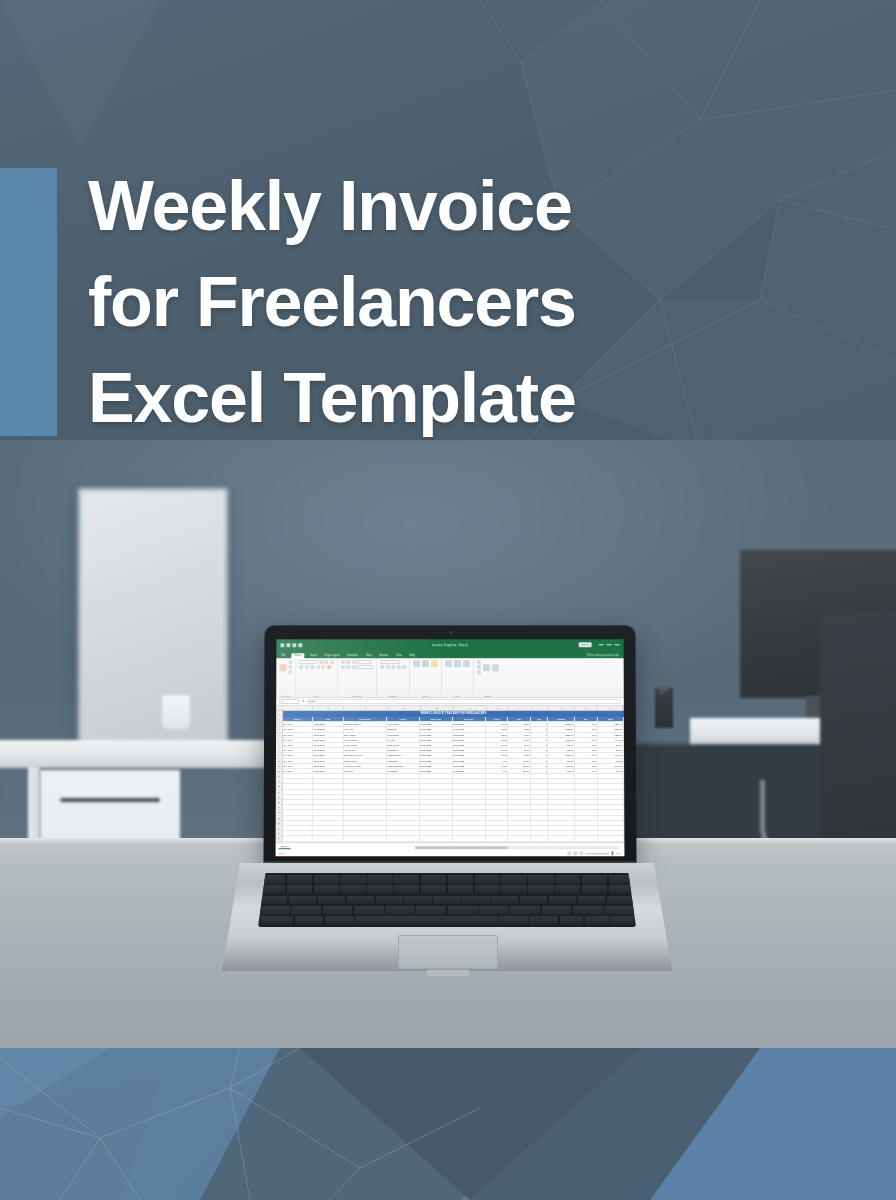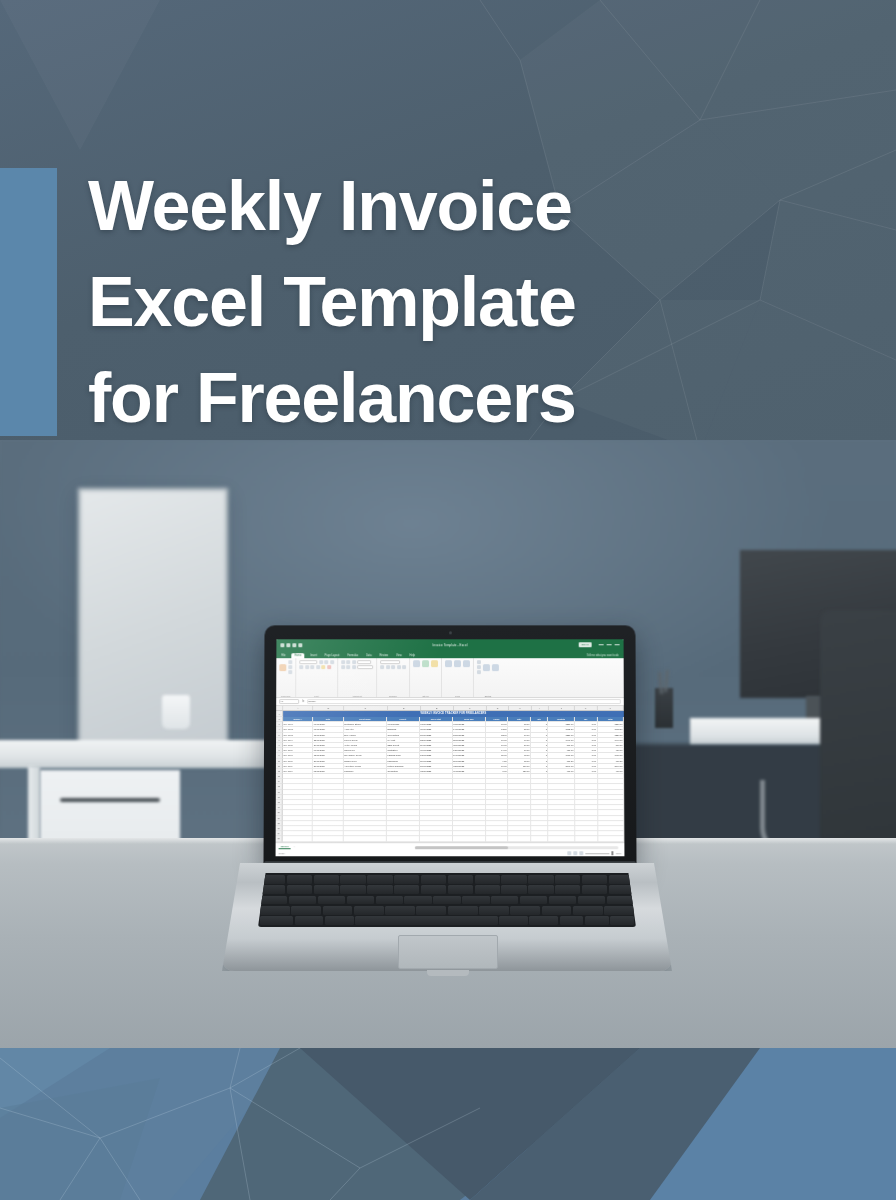--- a/index.html
+++ b/index.html
@@ -305,22 +305,22 @@
           <path d="M896,150 L780,200"></path>
           <path d="M660,300 L560,400 L520,452"></path>
         </g>
       </svg>
     </div>
 
     <div class="accent-bar"></div>
 
     <div class="title-block">
       <span class="title-line">Weekly Invoice</span>
+      <span class="title-line">for Freelancers</span>
       <span class="title-line">Excel Template</span>
-      <span class="title-line">for Freelancers</span>
     </div>
   </div>
 
   <div class="photo">
     <div class="wall"></div>
     <div class="whiteboard"></div>
     <div class="desk-left"></div>
     <div class="desk-left-leg"></div>
     <div class="drawers">
       <span class="drawer-line" style="top:28px"></span>

